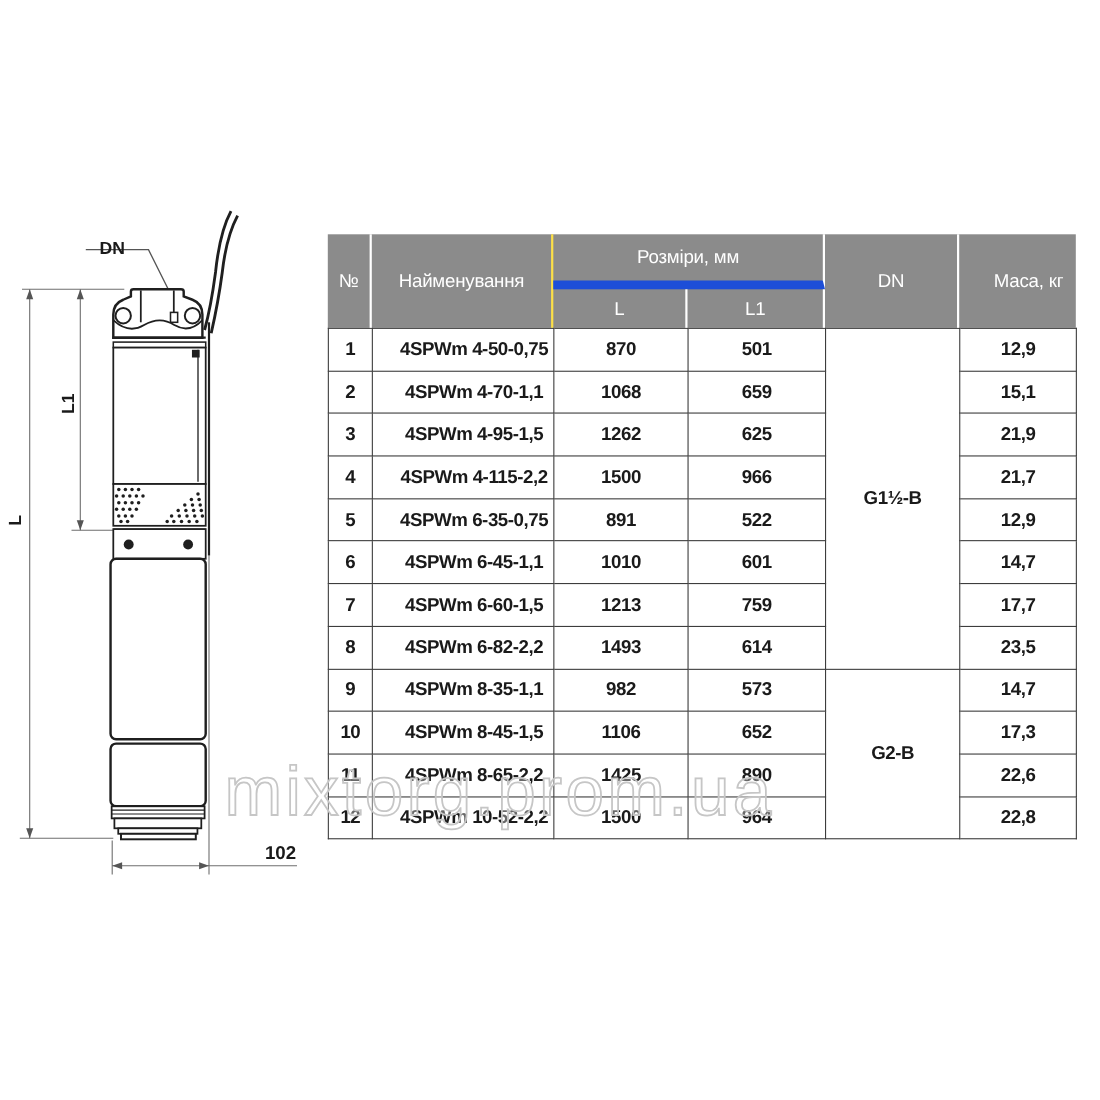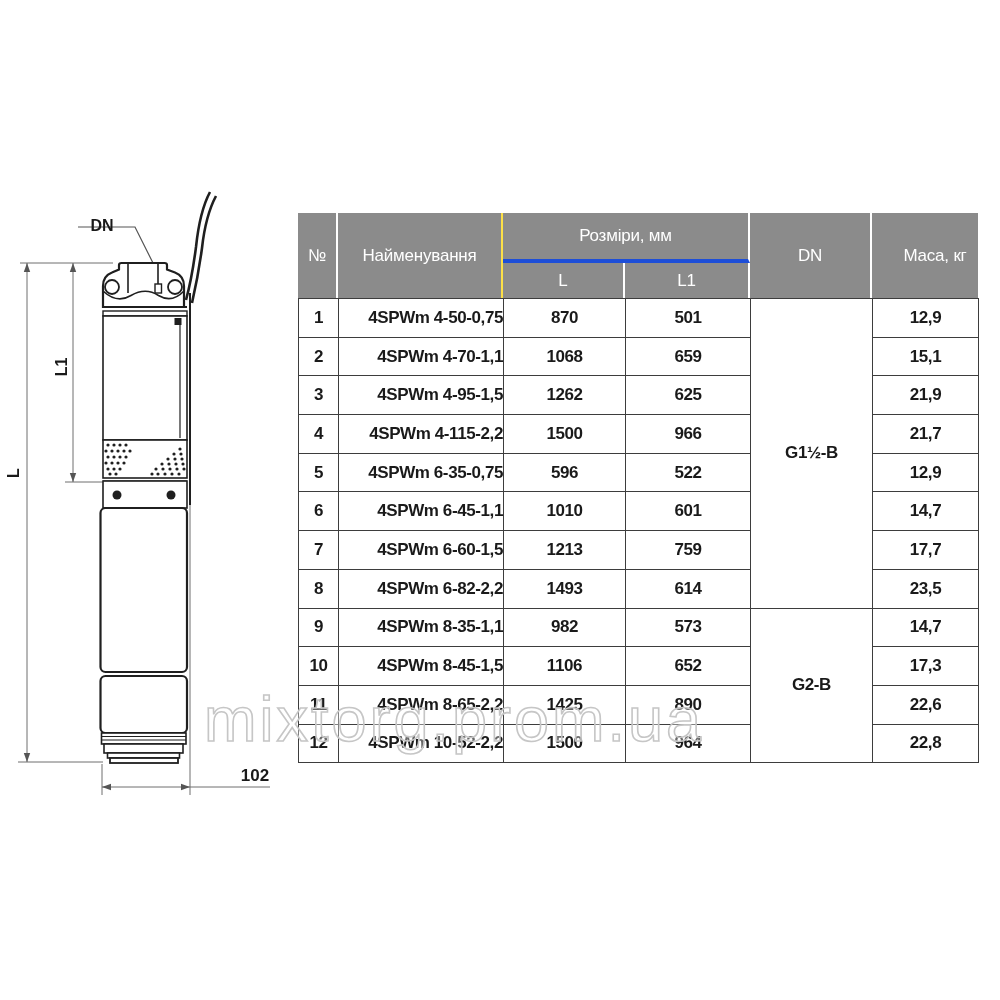--- a/index.html
+++ b/index.html
@@ -16,35 +16,35 @@
     grid-template-columns:40px 165px 122px 125px 122px 106px;
     grid-template-rows:50px 35px;
     background:#8b8b8b;color:#ffffff;
   }
   .hdr div{
     display:flex;align-items:center;justify-content:center;
     font-size:17px;letter-spacing:-0.2px;box-sizing:border-box;
   }
   .h-num   {grid-column:1;grid-row:1/3;border-right:2px solid #fff;}
   .h-name  {grid-column:2;grid-row:1/3;border-right:2px solid #fde047;}
-  .h-dims  {grid-column:3/5;grid-row:1;border-bottom:4px solid #1d4ed8;border-right:2px solid #fff;}
+  .h-dims  {grid-column:3/5;grid-row:1;border-bottom:8px solid #1d4ed8;border-right:2px solid #fff;}
   .h-l     {grid-column:3;grid-row:2;border-right:2px solid #fff;}
   .h-l1    {grid-column:4;grid-row:2;border-right:2px solid #fff;}
   .h-dn    {grid-column:5;grid-row:1/3;border-right:2px solid #fff;}
   .h-mass  {grid-column:6;grid-row:1/3;margin-left:20px;}
   table.spec{
     border-collapse:collapse;table-layout:fixed;width:680px;
     font-family:"Liberation Sans",sans-serif;
   }
   table.spec td{
     border:1px solid #3d3d3d;height:37.7px;text-align:center;
     font-size:17px;font-weight:700;color:#1a1a1a;letter-spacing:-0.4px;
     padding:0;overflow:hidden;white-space:nowrap;
   }
-  table.spec td.name{text-align:right;padding-left:20px;}
+  table.spec td.name{text-align:center;padding-left:20px;}
   
   #watermark{position:absolute;left:0;top:0;width:1000px;height:1000px;pointer-events:none;}
 </style>
 </head>
 <body>
 
 <svg id="drawing" viewBox="0 180 300 640" xmlns="http://www.w3.org/2000/svg">
 
   <g stroke="#6e6e6e" stroke-width="1" fill="none">
     <line x1="20" y1="263" x2="113" y2="263"></line>
@@ -202,21 +202,21 @@
       <tr>
         <td>4</td>
         <td class="name">4SPWm 4-115-2,2</td>
         <td>1500</td>
         <td>966</td>
         <td>21,7</td>
       </tr>
       <tr>
         <td>5</td>
         <td class="name">4SPWm 6-35-0,75</td>
-        <td>596</td>
+        <td>891</td>
         <td>522</td>
         <td>12,9</td>
       </tr>
       <tr>
         <td>6</td>
         <td class="name">4SPWm 6-45-1,1</td>
         <td>1010</td>
         <td>601</td>
         <td>14,7</td>
       </tr>

